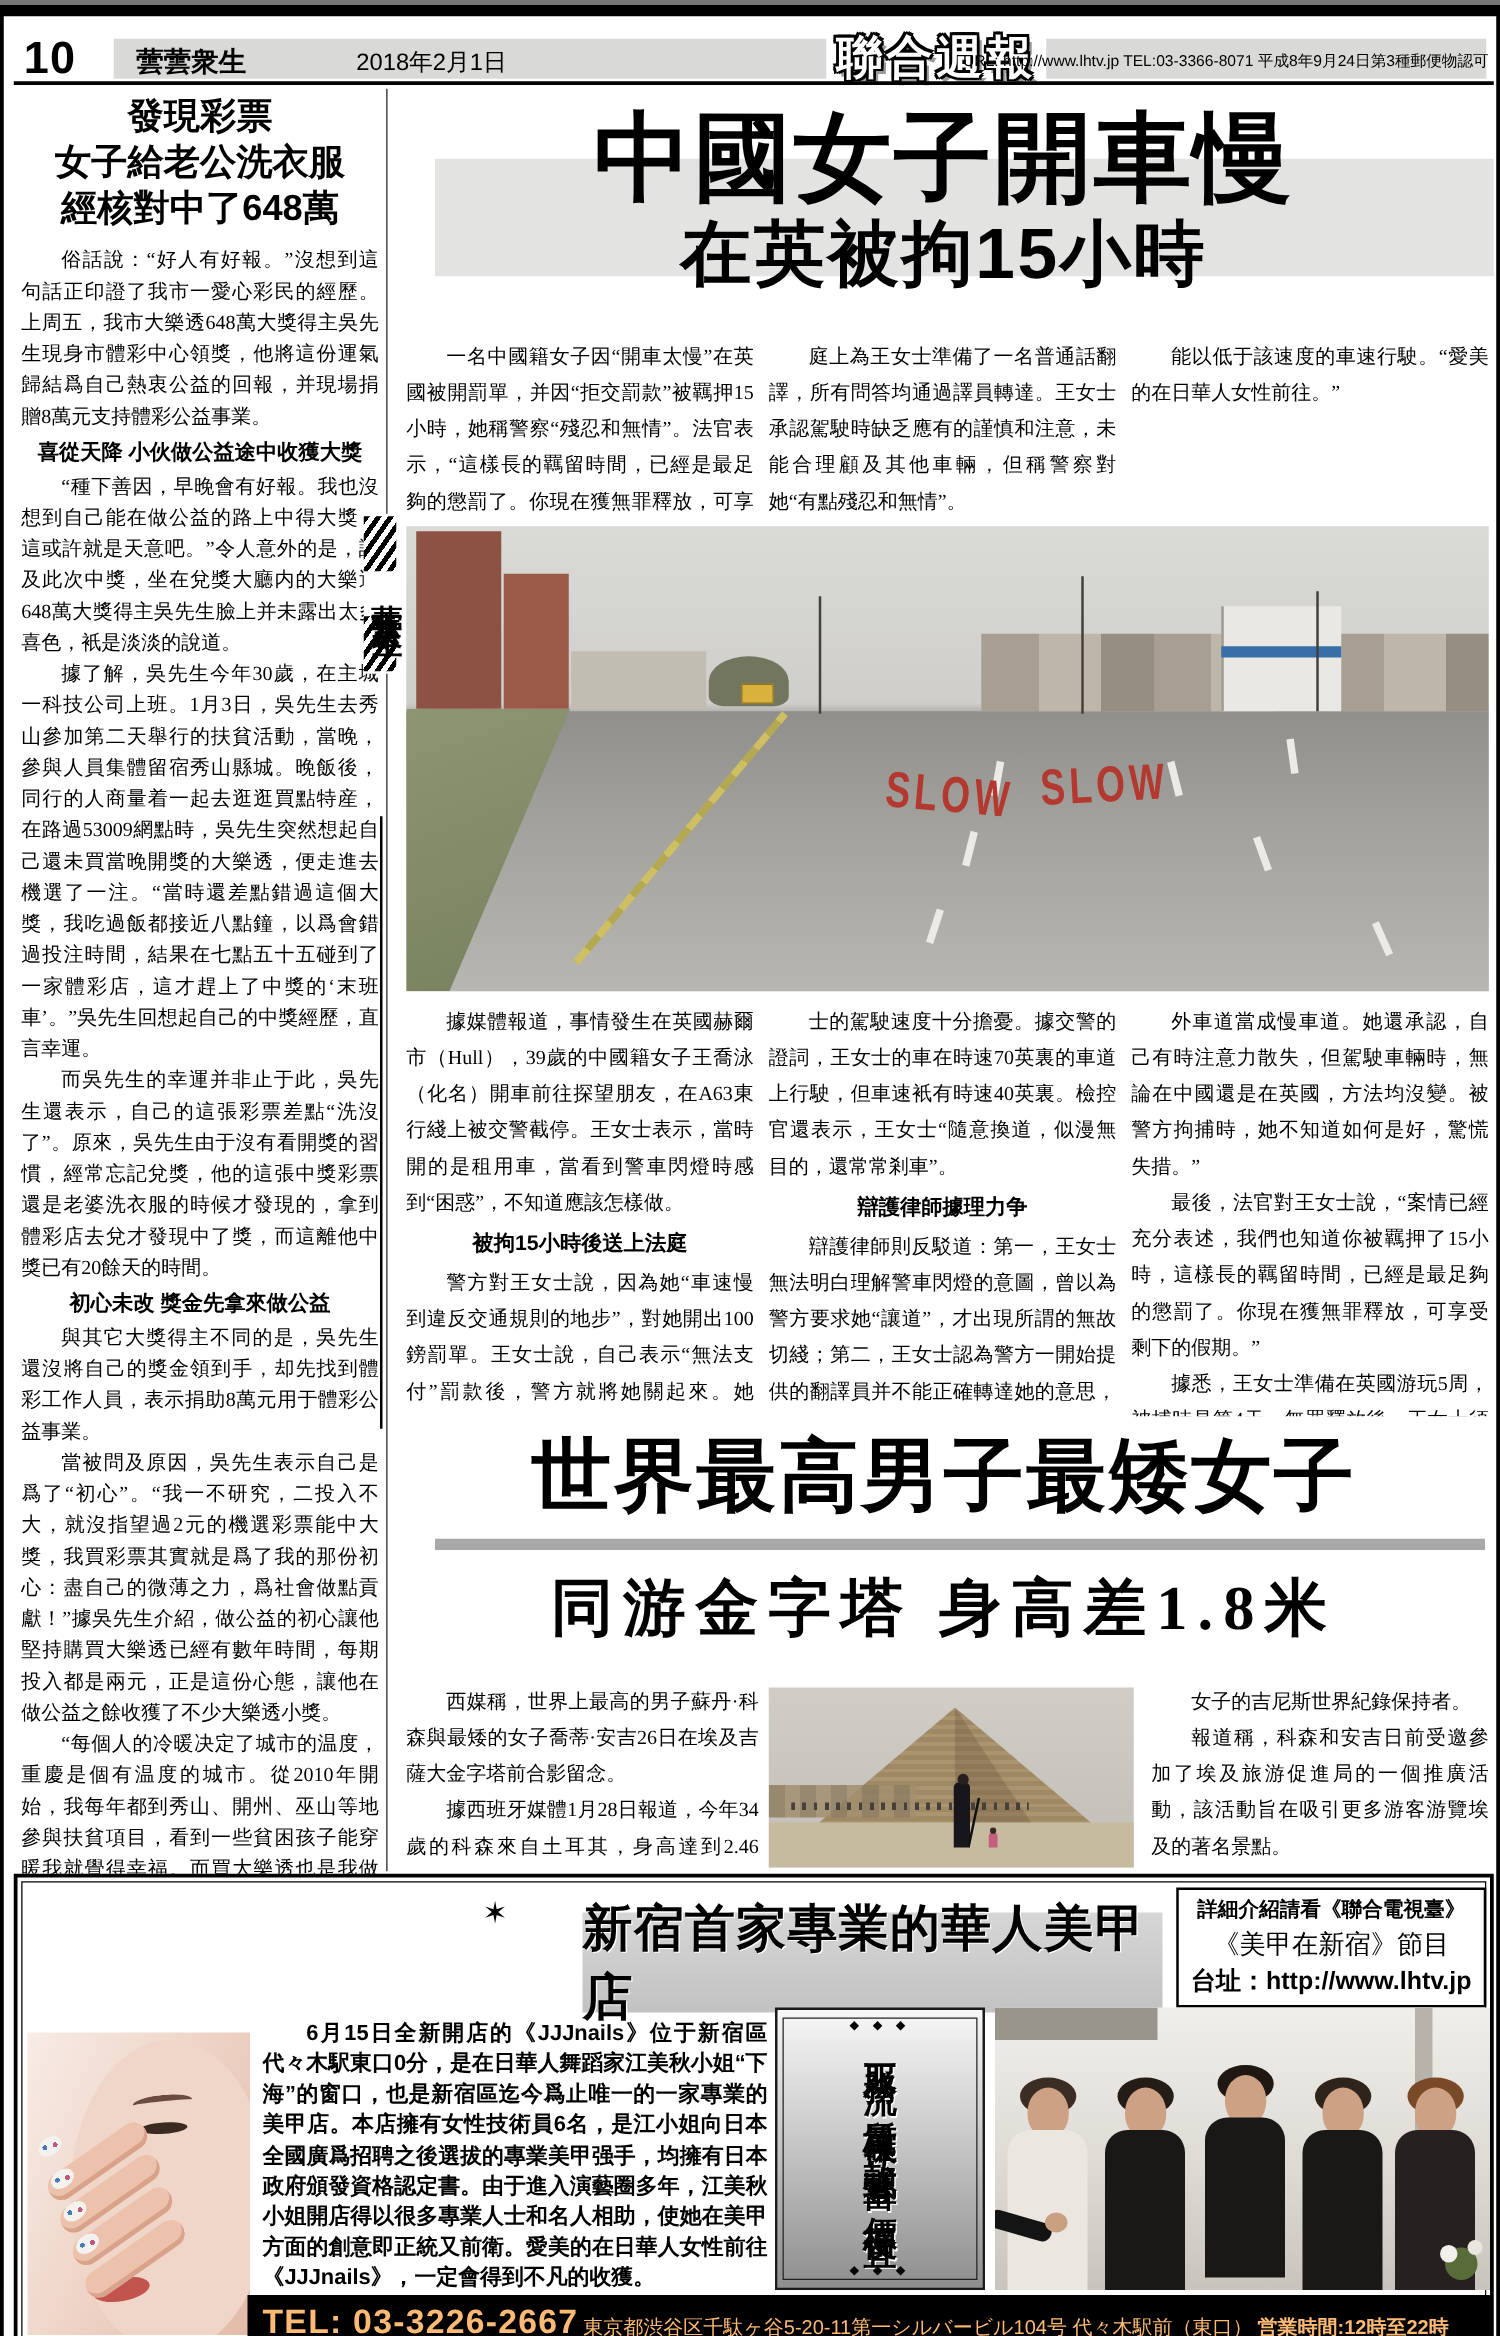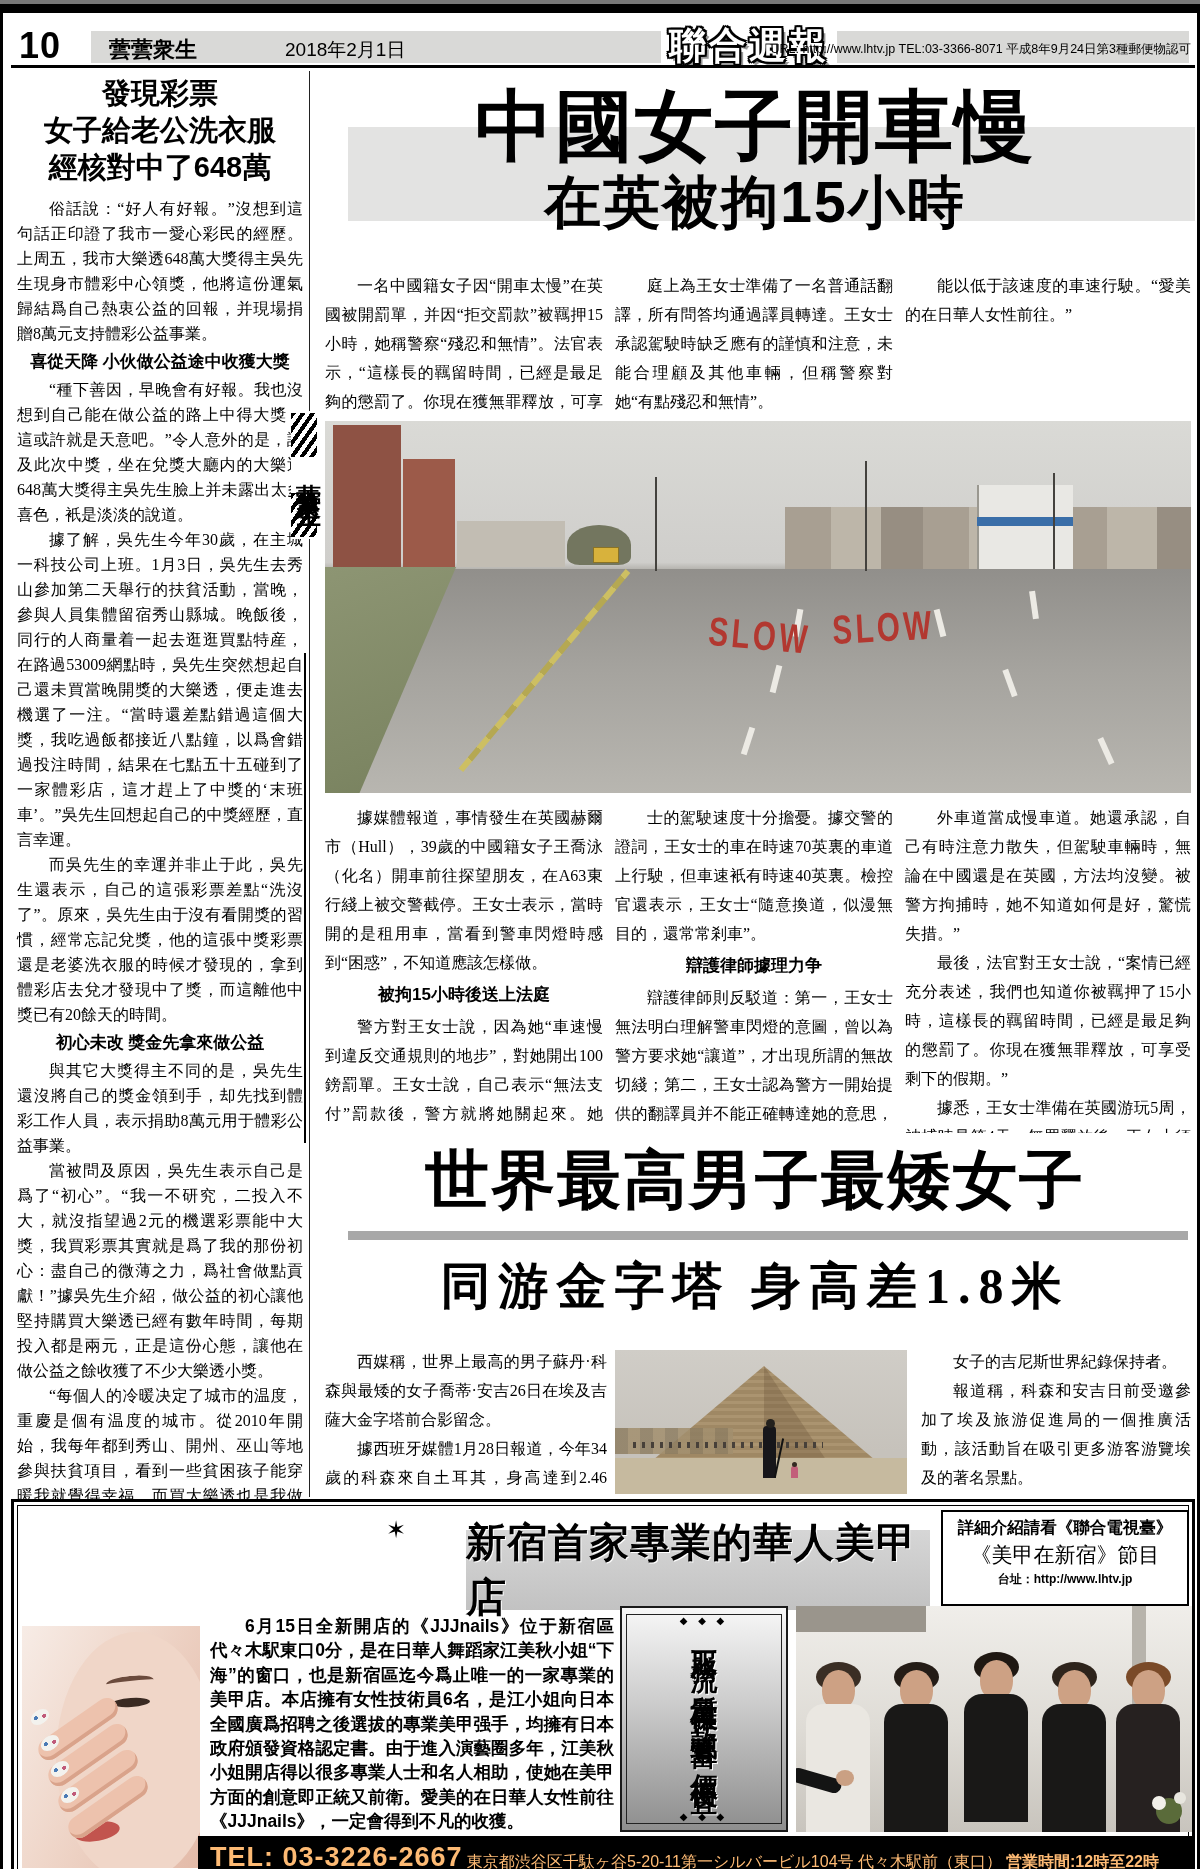--- a/index.html
+++ b/index.html
@@ -61,21 +61,21 @@
   
   .adframe { border:3px solid #000; box-shadow:inset 0 0 0 3px #fff, inset 0 0 0 4px #000; background:#fff; }
   .adlogo { font-family:"Liberation Serif",serif; font-style:italic; font-weight:bold; font-size:86px; letter-spacing:-4px;
     color:#0a0a0a; text-shadow:4px 4px 0 #b9b9b9; }
   .adstar { font-size:24px; color:#000; }
   .adbanner { background:linear-gradient(180deg,#d6d6d6,#c2c2c2); display:flex; align-items:center; justify-content:center;
     font-size:40px; font-weight:900; letter-spacing:1px; font-family:"Liberation Sans",sans-serif; text-shadow:1px 1px 0 #fff; }
   .adinfo { border:2px solid #000; padding:5px 8px 3px; text-align:center; }
   .adinfo .l1 { font-size:16.5px; font-weight:bold; }
   .adinfo .l2 { font-size:21px; font-family:"Liberation Serif",serif; margin-top:2px; }
-  .adinfo .l3 { font-size:12px; font-weight:bold; margin-top:2px; }
+  .adinfo .l3 { font-size:20px; font-weight:bold; margin-top:2px; }
   .adbody { font-size:17.5px; font-weight:bold; line-height:24.4px; text-align:justify; font-family:"Liberation Sans",sans-serif; }
   .adbody p { text-indent:2em; }
   .ornate { border:2px solid #1a1a1a; background:linear-gradient(180deg,#f7f7f7 0,#cfcfcf 40%,#8e8e8e 100%); padding:6px 4px; }
   .ornate-in { width:100%; height:100%; border:1px solid #222; display:flex; flex-direction:column; align-items:center; }
   .orn-row { font-size:10px; letter-spacing:4px; line-height:12px; }
   .slogans { flex:1; writing-mode:vertical-rl; font-family:"Liberation Serif",serif; font-weight:bold; font-size:27px; letter-spacing:4px; padding:2px 2px; }
   .slogans span { display:inline-block; margin:0 5px; text-shadow:1px 1px 0 #fff; }
   .slogans span:nth-child(1){ margin-top:2px; } .slogans span:nth-child(2){ margin-top:16px; }
   .slogans span:nth-child(3){ margin-top:6px; } .slogans span:nth-child(4){ margin-top:20px; }
   .telbar { background:#000; color:#fdba74; display:flex; align-items:flex-end; gap:4px; padding:0 12px; white-space:nowrap; overflow:hidden; }

